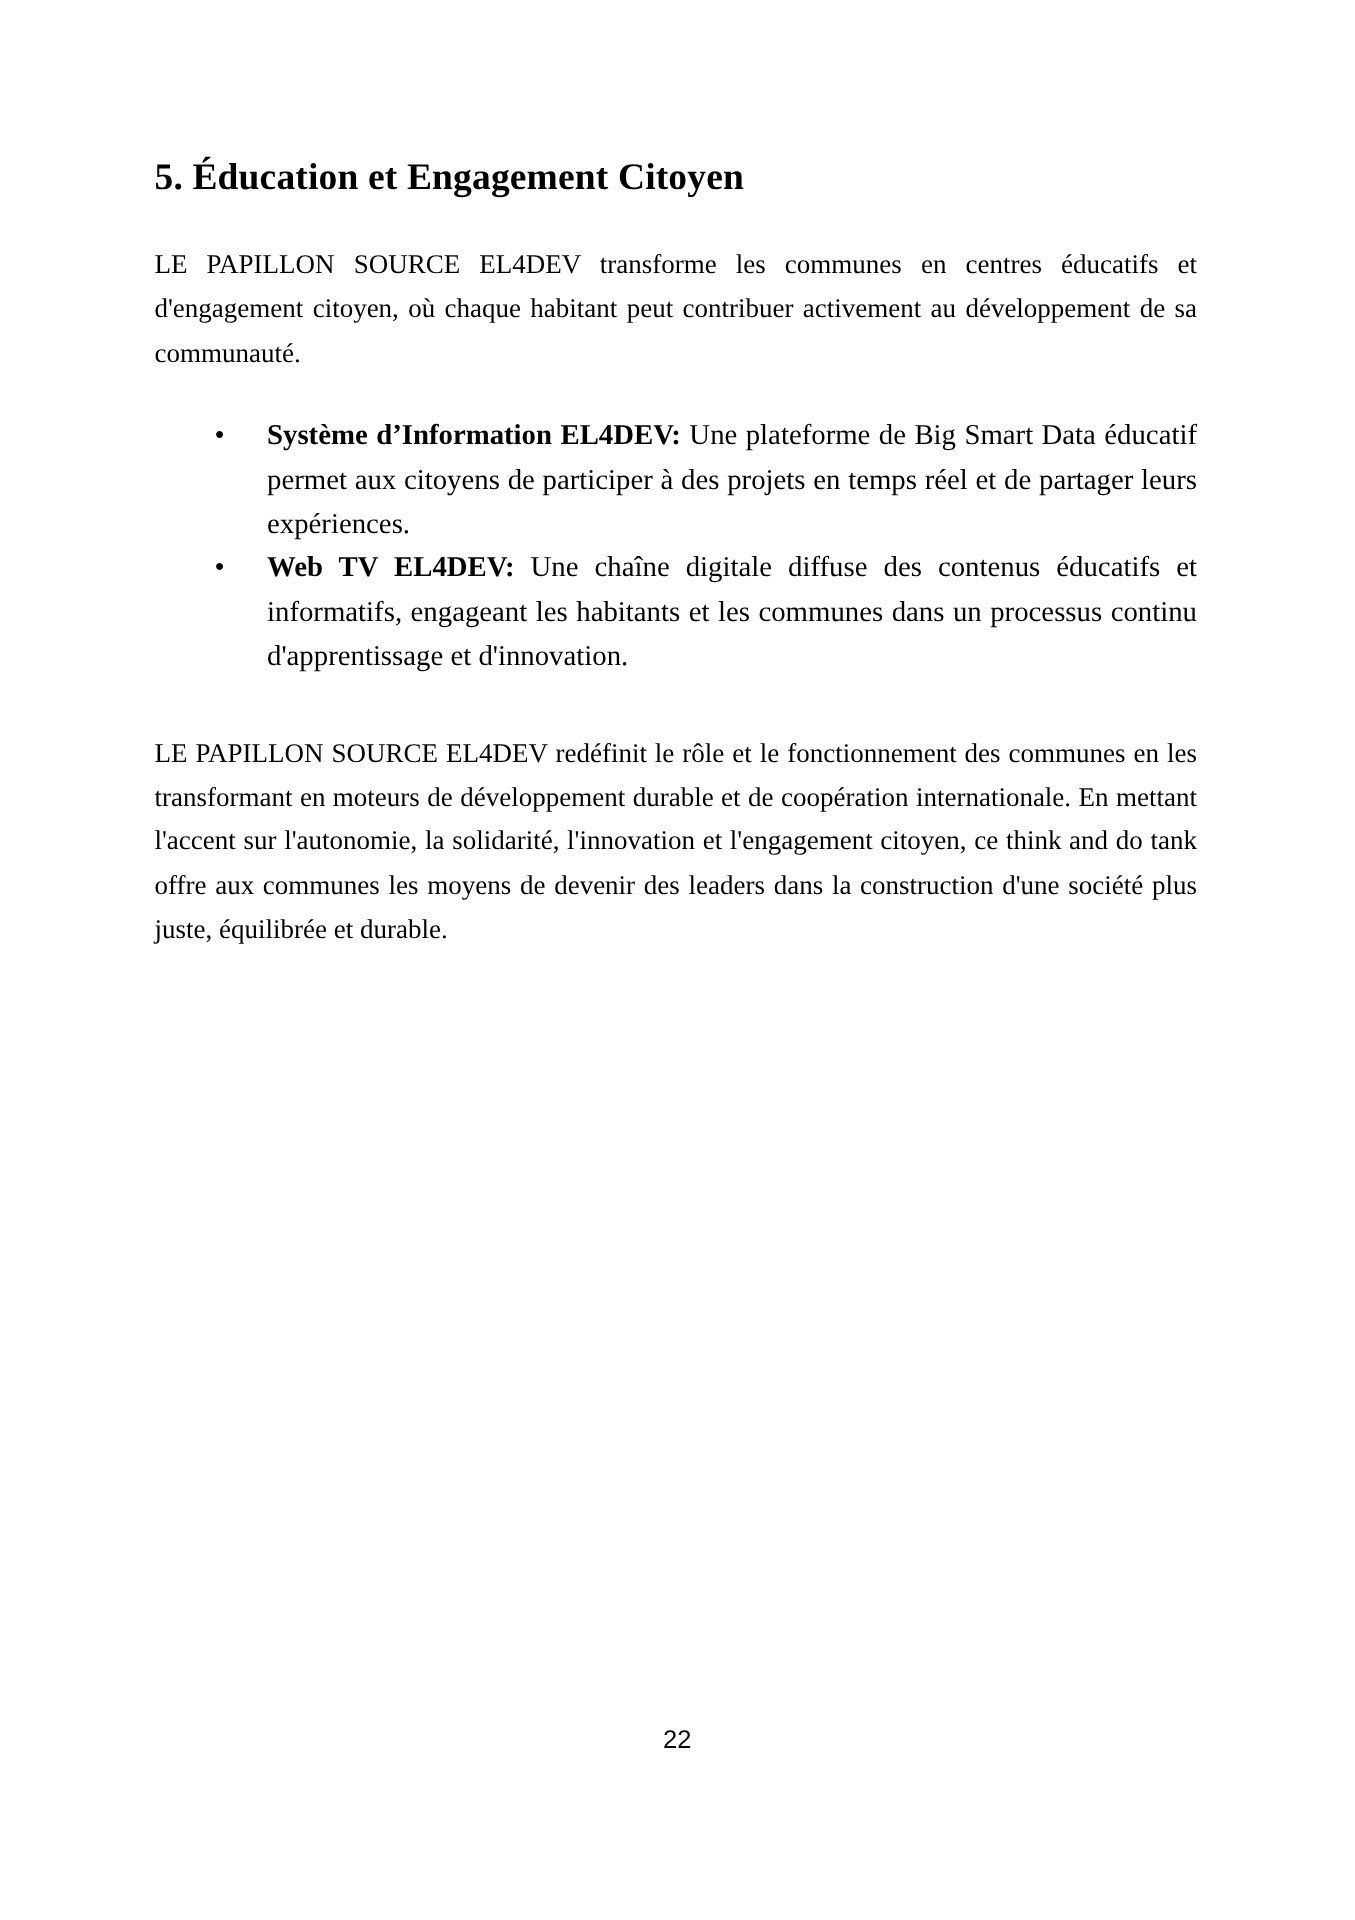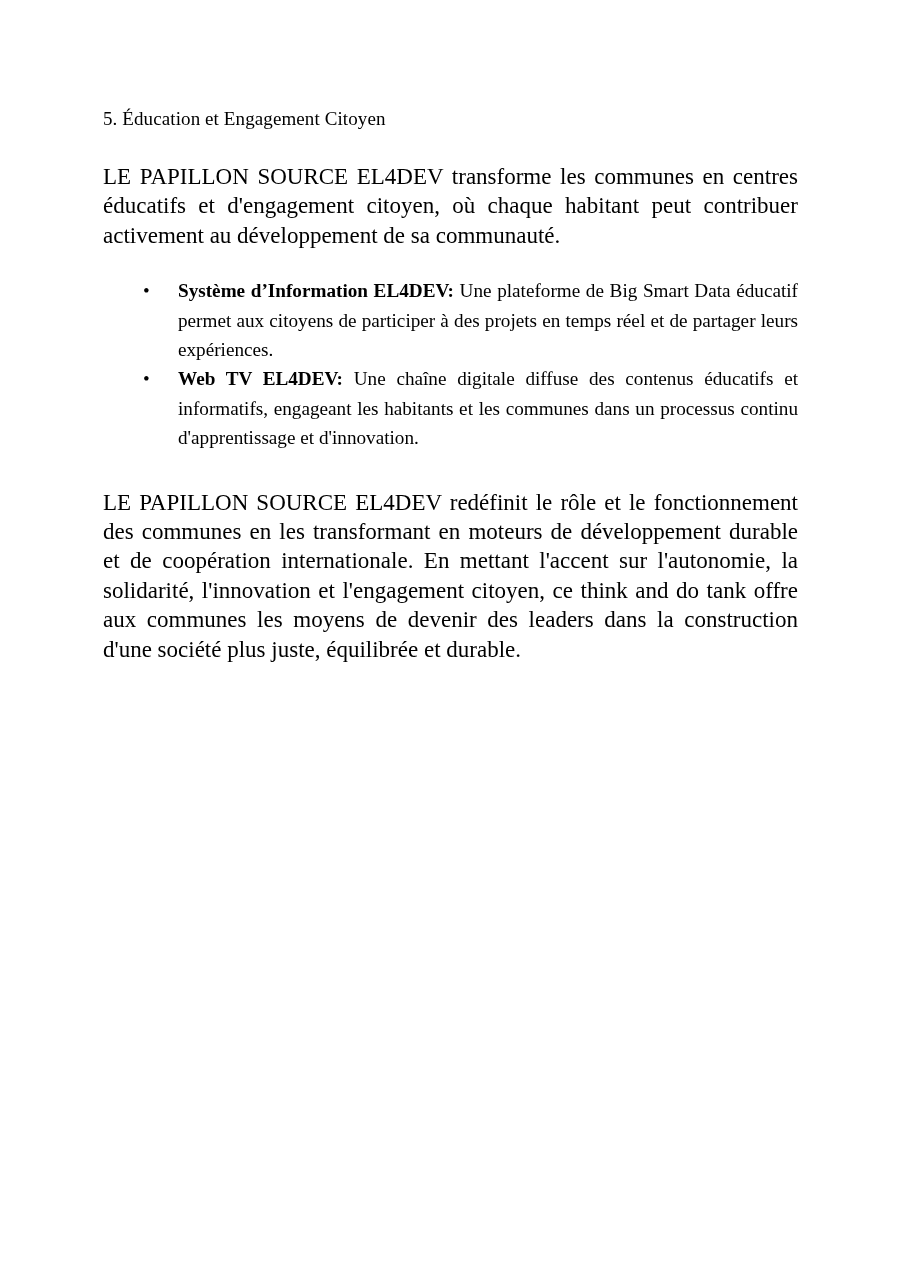--- a/index.html
+++ b/index.html
@@ -25,33 +25,33 @@
 
   .content {
     position: absolute;
     left: 103px;
     top: 0;
     width: 695px;
   }
 
   h2.section-heading {
     font-family: "Liberation Serif", "DejaVu Serif", serif;
-    font-size: 19px;
-    font-weight: normal;
+    font-size: 25px;
+    font-weight: bold;
     line-height: 27px;
     margin: 0;
     letter-spacing: 0.1px;
     text-align: left;
   }
 
   #heading-education { margin-top: 105px; }
   #heading-conclusion { margin-top: 33px; }
 
   p.body-text {
-    font-size: 23px;
+    font-size: 18px;
     line-height: 29.4px;
     text-align: justify;
     text-justify: inter-word;
     margin: 0;
     hyphens: none;
   }
 
   #para-intro { margin-top: 30px; }
   #para-conclusion { margin-top: 35px; }
 
@@ -114,13 +114,14 @@
       <li>
         <span class="bullet-marker">•</span><span class="bold-lead">Web TV EL4DEV:</span><span> Une chaîne digitale diffuse des contenus éducatifs et informatifs, engageant les habitants et les communes dans un processus continu d'apprentissage et d'innovation.</span>
       </li>
     </ul>
 
 
     <p class="body-text" id="para-conclusion">LE PAPILLON SOURCE EL4DEV redéfinit le rôle et le fonctionnement des communes en les transformant en moteurs de développement durable et de coopération internationale. En mettant l'accent sur l'autonomie, la solidarité, l'innovation et l'engagement citoyen, ce think and do tank offre aux communes les moyens de devenir des leaders dans la construction d'une société plus juste, équilibrée et durable.</p>
 
   </div>
 
+  <div class="page-number">22</div>
 </div>
 
 </body></html>

